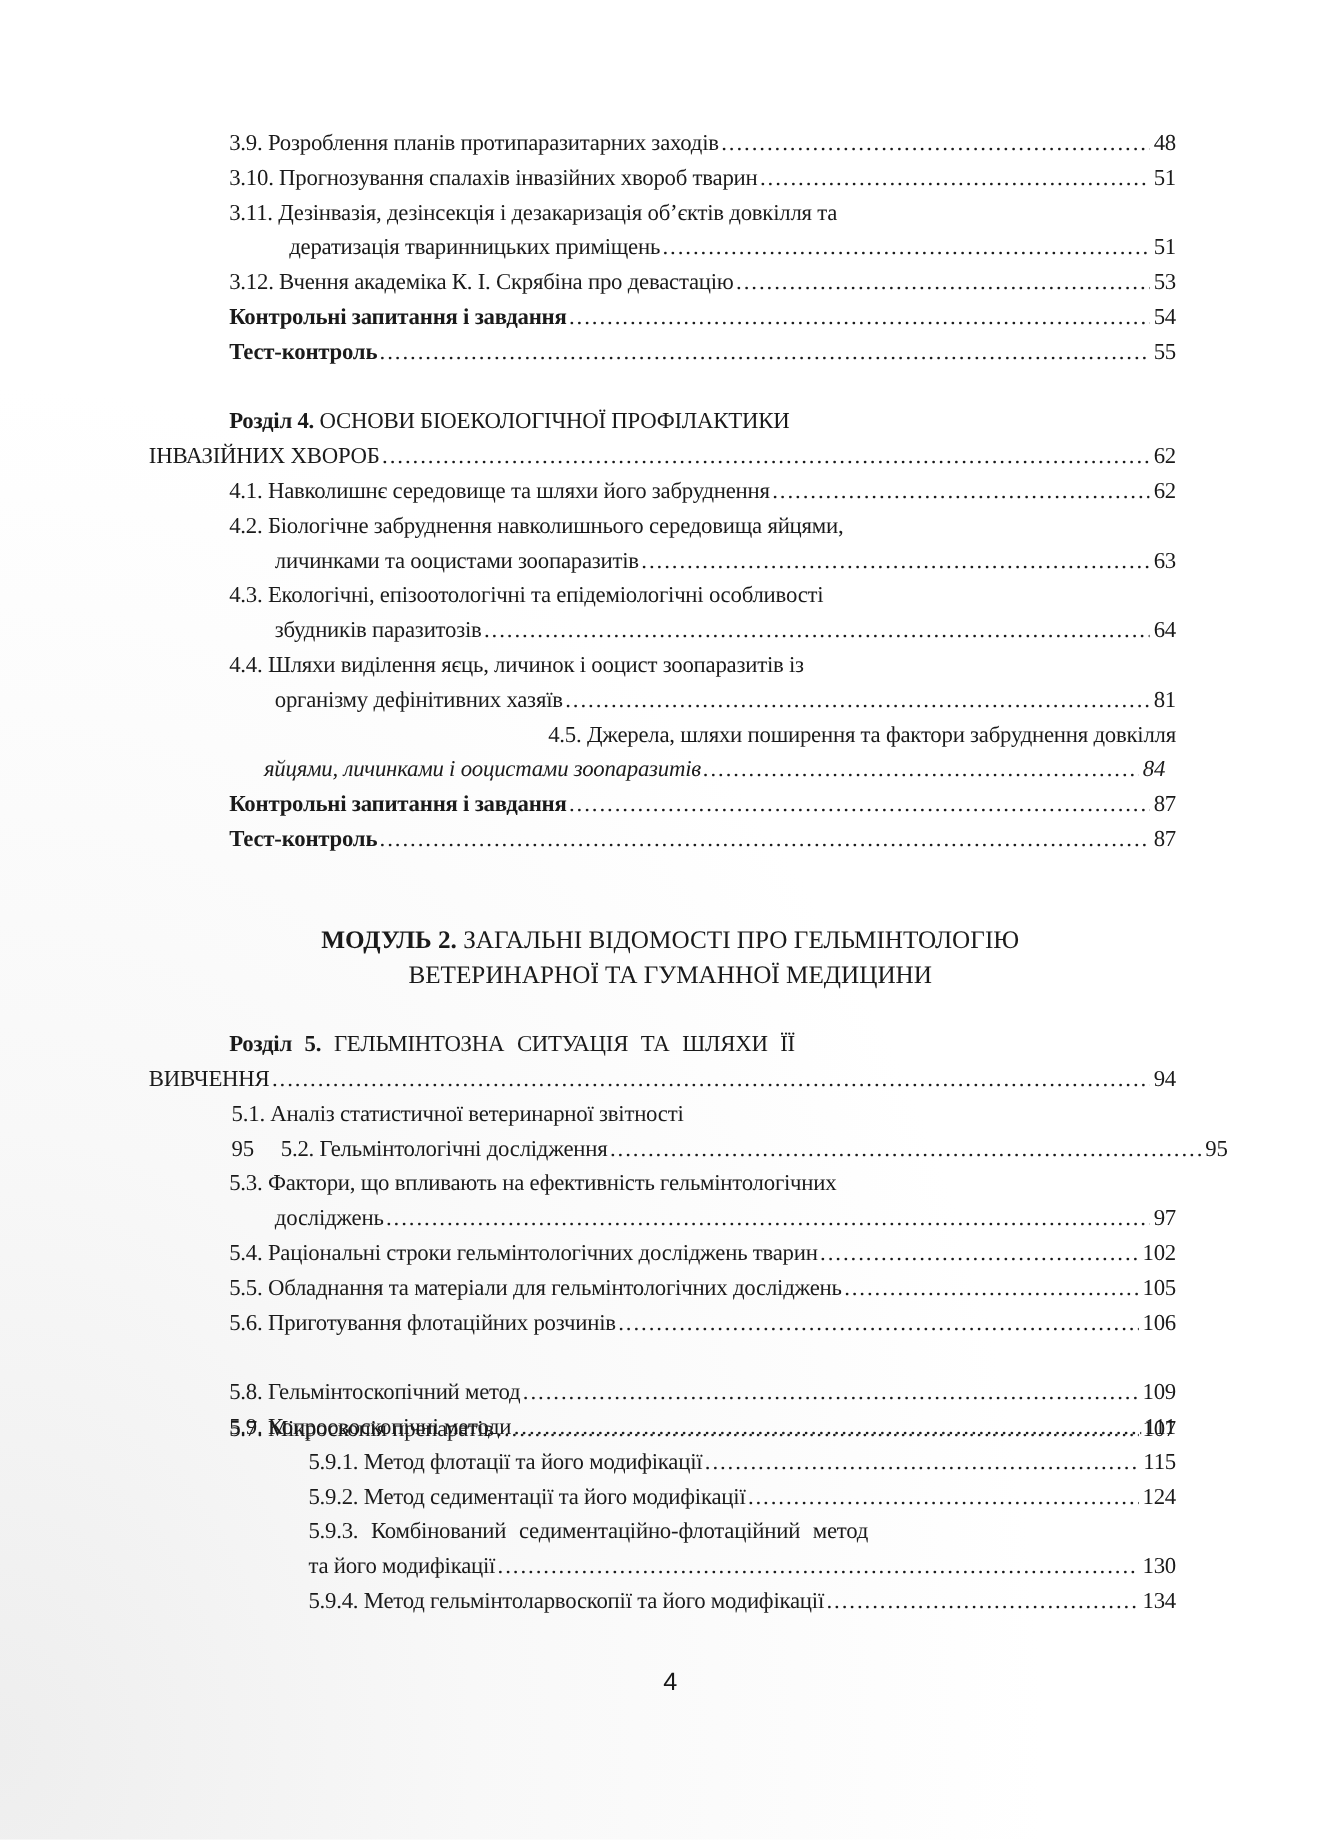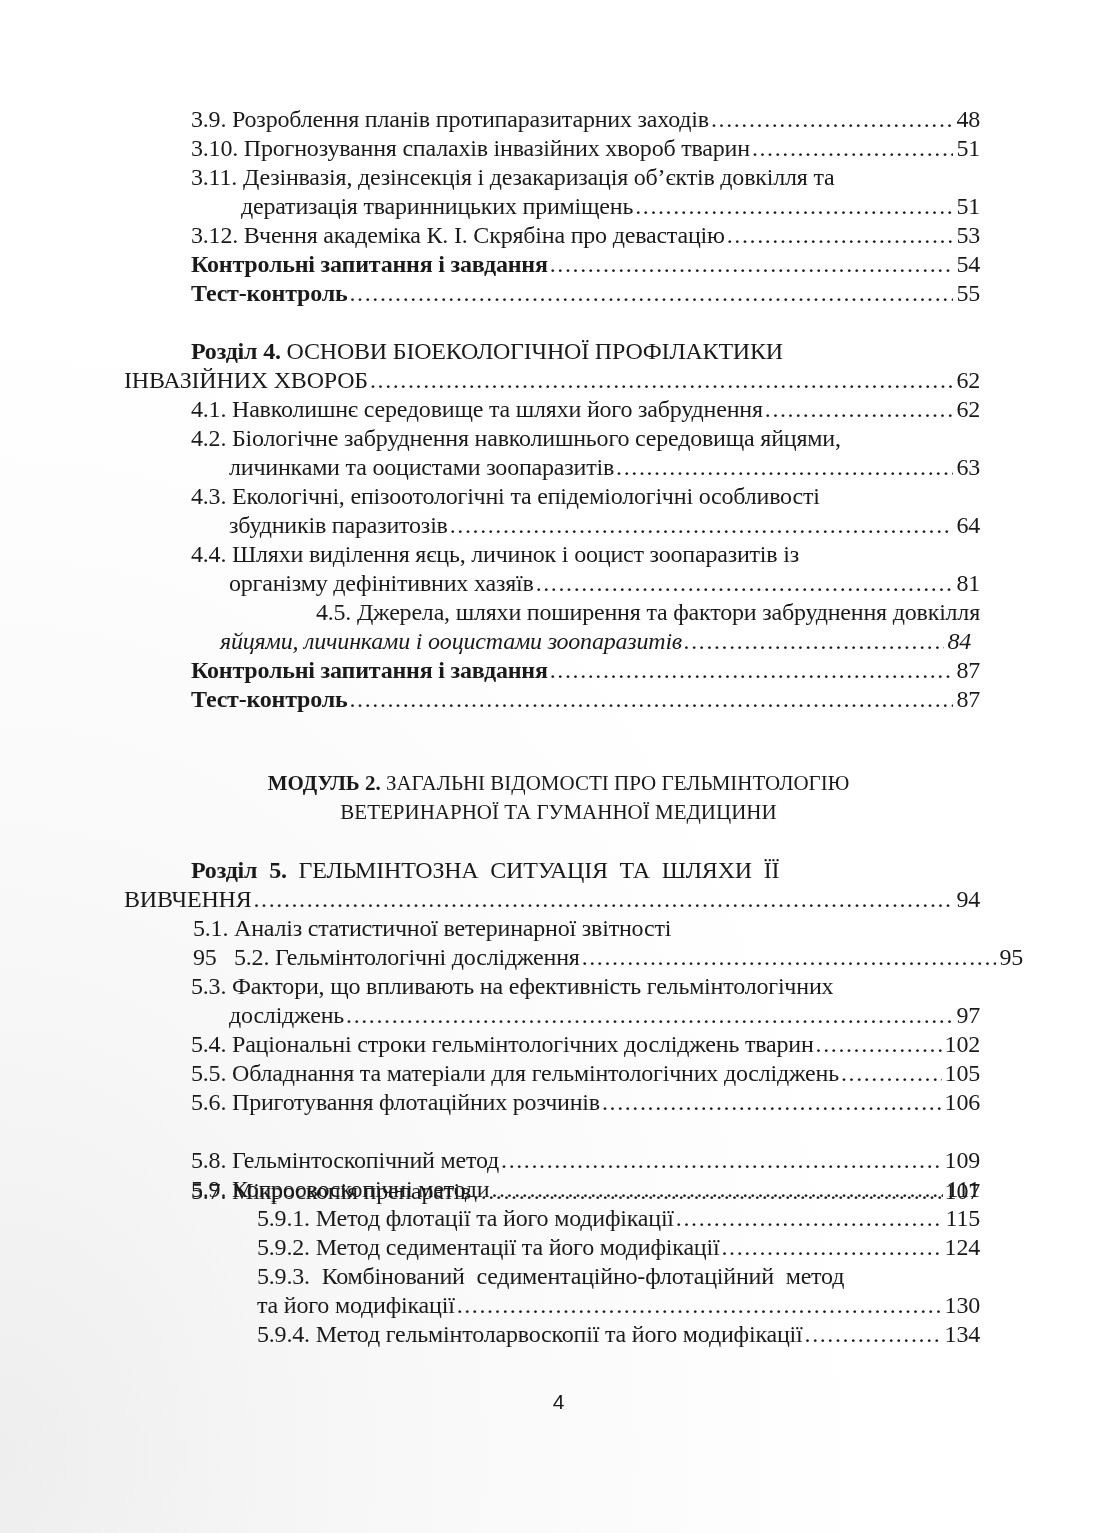--- a/index.html
+++ b/index.html
@@ -7,21 +7,21 @@
       width: 1117px; height: 1533px; overflow: hidden;
       background: radial-gradient(ellipse at 0% 95%, #eeeeee 0%, #f8f8f8 25%, #ffffff 55%);
       font-family: "Liberation Serif", "DejaVu Serif", serif;
       color: #1a1a1a;
       position: relative;
     }
     .page { position: absolute; left: 0; top: 0; width: 1117px; height: 1533px; }
     .toc { position: absolute; left: 0; top: 0; width: 100%; }
     .line {
       position: absolute;
-      font-size: 24px;
+      font-size: 19px;
       line-height: 29px;
       height: 29px;
       display: flex;
       align-items: baseline;
       white-space: nowrap;
       letter-spacing: -0.2px;
     }
     .line .text { flex: 0 0 auto; }
     .line .leader {
       flex: 1 1 auto;

